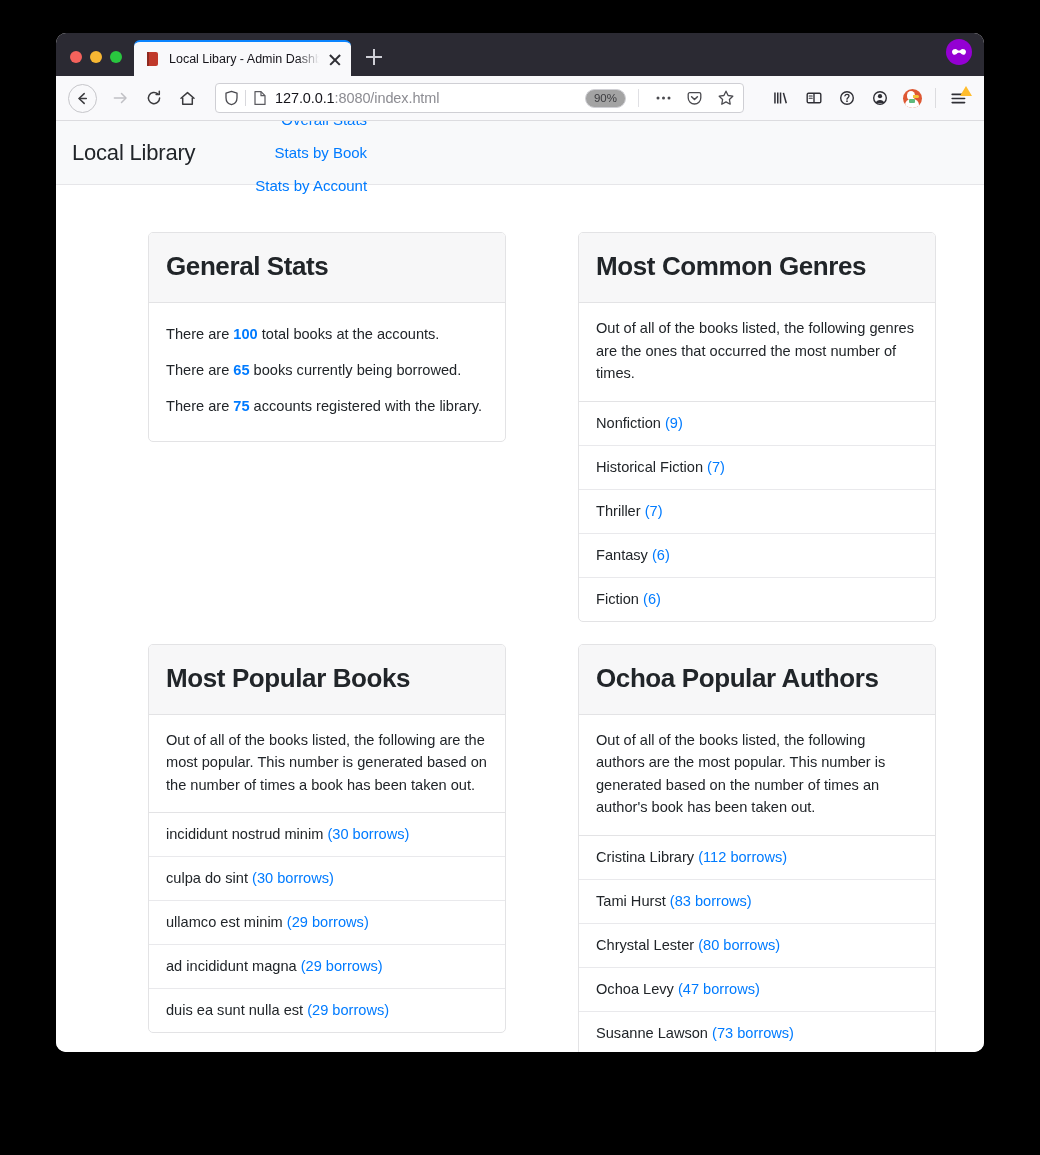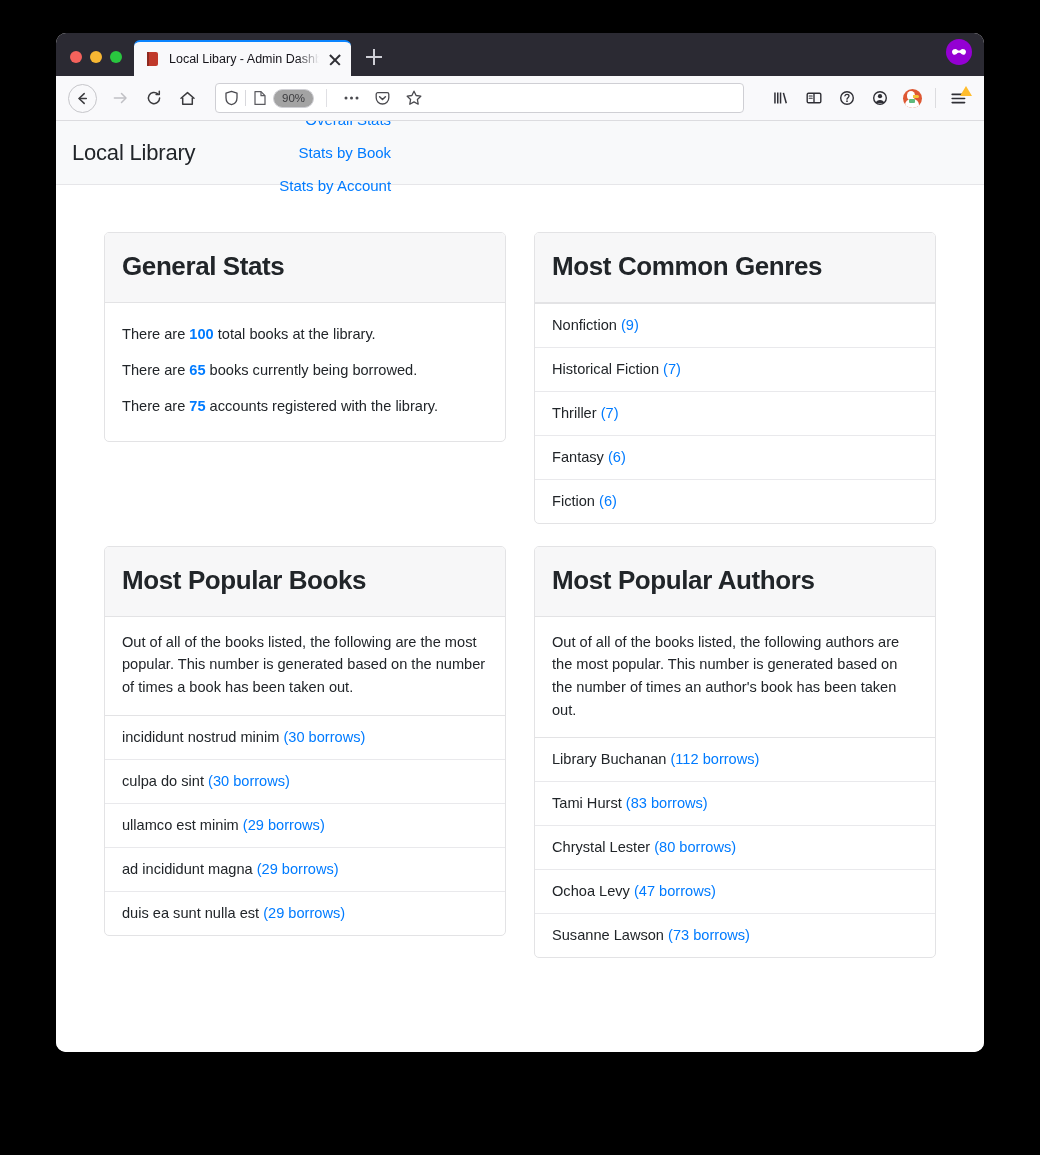--- a/index.html
+++ b/index.html
@@ -233,21 +233,20 @@
     overflow: hidden;
   }
 
   .site-nav {
     height: 64px;
     background: #f8f9fa;
     border-bottom: 1px solid #e6e6e9;
     display: flex;
     align-items: center;
     padding-left: 12px;
-    gap: 24px;
   }
   .brand {
     font-size: 22px;
     color: #212529;
     letter-spacing: -0.2px;
     cursor: pointer;
     padding: 0 4px;
   }
   .nav-links { display: flex; align-items: flex-end; gap: 0; margin-left: 40px; flex-direction: column; }
   .nav-link {
@@ -267,20 +266,21 @@
     row-gap: 0;
     align-items: start;
   }
 
   .card {
     background: #ffffff;
     border: 1px solid #e3e3e5;
     border-radius: 5px;
     overflow: hidden;
     margin-bottom: 22px;
+    margin-left: 44px;
   }
   .card-header {
     background: #f7f7f8;
     border-bottom: 1px solid #e3e3e5;
     padding: 19px 17px 20px;
   }
   .card-title {
     font-size: 26px;
     color: #212529;
     font-weight: bold;
@@ -375,20 +375,21 @@
           <path d="M7.5 1.3L13 3.1v4.6c0 3.5-2.4 6.2-5.5 7-3.1-.8-5.5-3.5-5.5-7V3.1z" fill="none" stroke="#4a4a4f" stroke-width="1.3" stroke-linejoin="round"></path>
         </svg>
       </span>
       <span class="url-divider"></span>
       <span class="url-page-icon">
         <svg width="14" height="16" viewBox="0 0 14 16" aria-hidden="true">
           <path d="M2 1.6h6l4 4v8.8H2z" fill="none" stroke="#5b5b60" stroke-width="1.25" stroke-linejoin="round"></path>
           <path d="M8 1.7v4h4" fill="none" stroke="#5b5b60" stroke-width="1.25" stroke-linejoin="round"></path>
         </svg>
       </span>
+      <span class="url-text"><span class="host">127.0.0.1</span><span>:8080/index.html</span></span>
       <span class="zoom-badge">90%</span>
       <span class="url-sep"></span>
       <span class="url-action">
         <svg width="17" height="6" viewBox="0 0 17 6" aria-hidden="true">
           <circle cx="3" cy="3" r="1.5" fill="#4a4a4f"></circle>
             <circle cx="8.5" cy="3" r="1.5" fill="#4a4a4f"></circle>
             <circle cx="14" cy="3" r="1.5" fill="#4a4a4f"></circle>
         </svg>
       </span>
       <span class="url-action">
@@ -464,29 +465,32 @@
     </div>
 
     <div class="page-body">
       <div class="card-grid">
 
         <div class="card">
           <div class="card-header">
             <div class="card-title">General Stats</div>
           </div>
           <div class="card-body">
-            <div class="stat-line"><span>There are </span><span class="stat-num">100</span><span> total books at the library.</span></div>
+            <div class="stat-line"><span>There are </span><span class="stat-num">100</span><span> total books at the accounts.</span></div>
             <div class="stat-line"><span>There are </span><span class="stat-num">65</span><span> books currently being borrowed.</span></div>
             <div class="stat-line"><span>There are </span><span class="stat-num">75</span><span> accounts registered with the library.</span></div>
           </div>
         </div>
 
         <div class="card">
           <div class="card-header">
             <div class="card-title">Most Common Genres</div>
+          </div>
+          <div class="card-body">
+            <div class="card-desc">Out of all of the books listed, the following genres are the ones that occurred the most number of times.</div>
           </div>
           <div class="list-group">
             <div class="list-item"><span>Nonfiction</span> <span class="list-count">(9)</span></div>
             <div class="list-item"><span>Historical Fiction</span> <span class="list-count">(7)</span></div>
             <div class="list-item"><span>Thriller</span> <span class="list-count">(7)</span></div>
             <div class="list-item"><span>Fantasy</span> <span class="list-count">(6)</span></div>
             <div class="list-item"><span>Fiction</span> <span class="list-count">(6)</span></div>
           </div>
         </div>
 
@@ -501,27 +505,27 @@
             <div class="list-item"><span>incididunt nostrud minim</span> <span class="list-count">(30 borrows)</span></div>
             <div class="list-item"><span>culpa do sint</span> <span class="list-count">(30 borrows)</span></div>
             <div class="list-item"><span>ullamco est minim</span> <span class="list-count">(29 borrows)</span></div>
             <div class="list-item"><span>ad incididunt magna</span> <span class="list-count">(29 borrows)</span></div>
             <div class="list-item"><span>duis ea sunt nulla est</span> <span class="list-count">(29 borrows)</span></div>
           </div>
         </div>
 
         <div class="card">
           <div class="card-header">
-            <div class="card-title">Most Popular Authors</div>
+            <div class="card-title">Ochoa Popular Authors</div>
           </div>
           <div class="card-body">
             <div class="card-desc">Out of all of the books listed, the following authors are the most popular. This number is generated based on the number of times an author's book has been taken out.</div>
           </div>
           <div class="list-group">
-            <div class="list-item"><span>Library Buchanan</span> <span class="list-count">(112 borrows)</span></div>
+            <div class="list-item"><span>Cristina Library</span> <span class="list-count">(112 borrows)</span></div>
             <div class="list-item"><span>Tami Hurst</span> <span class="list-count">(83 borrows)</span></div>
             <div class="list-item"><span>Chrystal Lester</span> <span class="list-count">(80 borrows)</span></div>
             <div class="list-item"><span>Ochoa Levy</span> <span class="list-count">(47 borrows)</span></div>
             <div class="list-item"><span>Susanne Lawson</span> <span class="list-count">(73 borrows)</span></div>
           </div>
         </div>
 
       </div>
     </div>
   </div>

